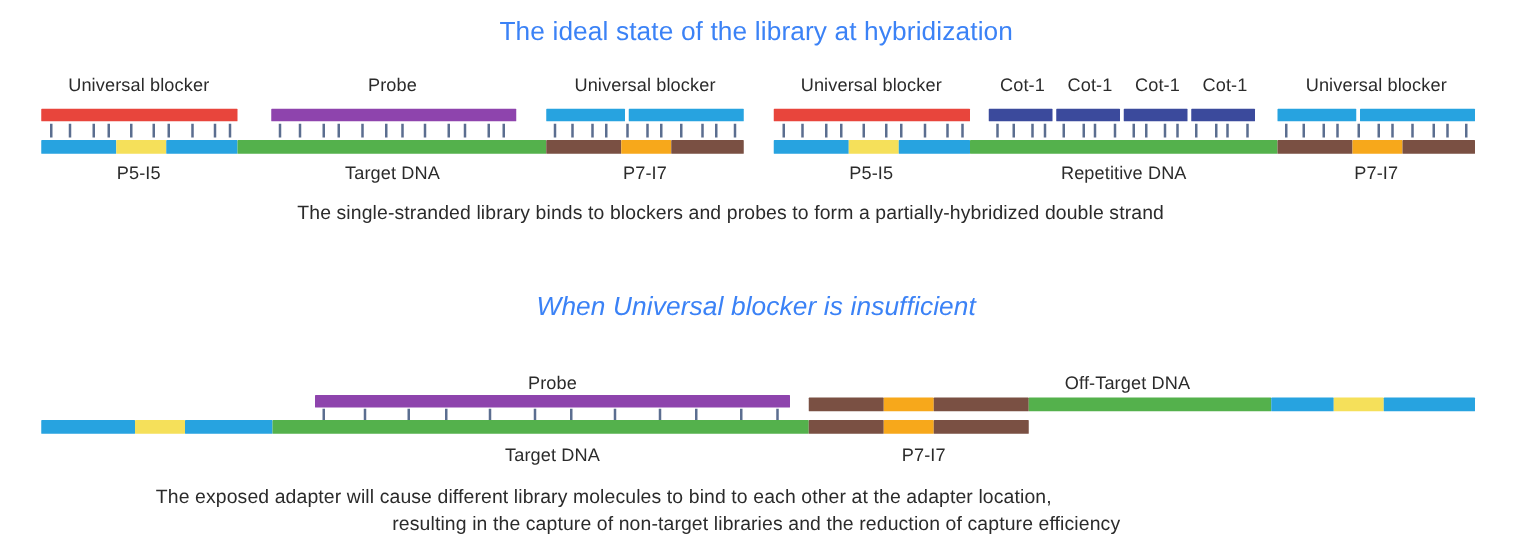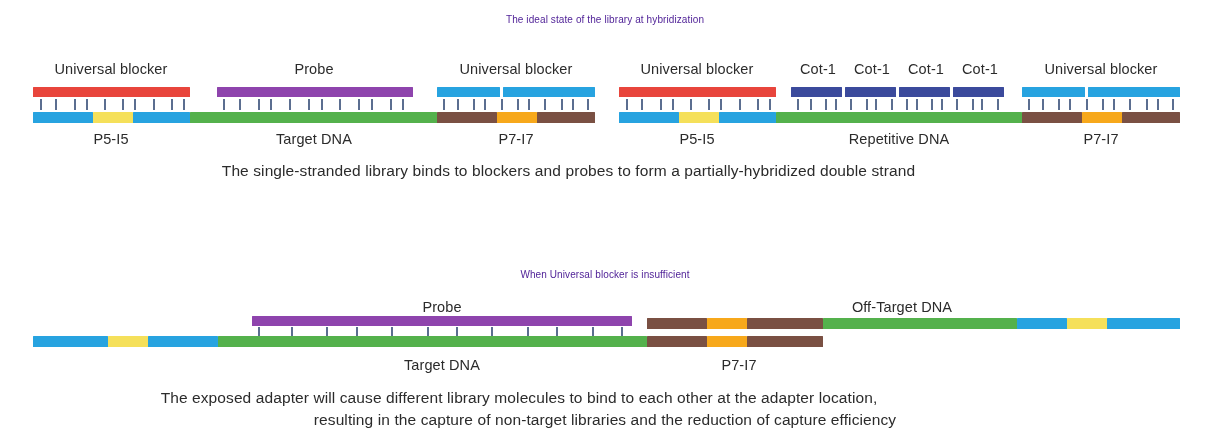--- a/index.html
+++ b/index.html
@@ -13,22 +13,22 @@
     position: relative;
     font-family: "Liberation Sans", "DejaVu Sans", sans-serif;
     color: #262626;
     overflow: hidden;
   }
   .stage { position: absolute; inset: 0; }
 
   .title {
     position: absolute;
     text-align: center;
-    font-size: 10px;
-    color: #4c1d95;
+    font-size: 21px;
+    color: #3b82f6;
     white-space: nowrap;
     letter-spacing: 0.1px;
   }
   .caption {
     position: absolute;
     text-align: center;
     font-size: 15.5px;
     color: #2b2b2b;
     white-space: nowrap;
     letter-spacing: 0.1px;
@@ -194,25 +194,25 @@
       </div>
     <div id="p1-bottom-labels">
         <div class="lbl" style="left: -39px; width: 300px; top: 131px;">P5-I5</div>
         <div class="lbl" style="left: 164px; width: 300px; top: 131px;">Target DNA</div>
         <div class="lbl" style="left: 366px; width: 300px; top: 131px;">P7-I7</div>
         <div class="lbl" style="left: 547px; width: 300px; top: 131px;">P5-I5</div>
         <div class="lbl" style="left: 749px; width: 300px; top: 131px;">Repetitive DNA</div>
         <div class="lbl" style="left: 951px; width: 300px; top: 131px;">P7-I7</div>
       </div>
 
-    <div class="caption" id="p1-caption" style="left:0;width:1137px;top:160px;">The single-stranded library binds to blockers and probes to form a partially-hybridized double strand</div>
+    <div class="caption" id="p1-caption" style="left:16px;width:1137px;top:160px;">The single-stranded library binds to blockers and probes to form a partially-hybridized double strand</div>
   </div>
 
   <div>
-    <div class="title" id="p2-title" style="left:0;width:1210px;top:269px;">When Universal blocker is insufficient</div>
+    <div class="title" id="p2-title" style="left:0;width:1210px;top:234px;font-style:italic;">When Universal blocker is insufficient</div>
 
     <div id="p2-top-labels">
         <div class="lbl" style="left: 292px; width: 300px; top: 299px;">Probe</div>
         <div class="lbl" style="left: 752px; width: 300px; top: 299px;">Off-Target DNA</div>
       </div>
     <div id="p2-probe">
         <div class="seg" style="left: 252px; width: 380px; top: 316px; background: rgb(142, 68, 173); height: 10px;"></div>
       </div>
     <div id="p2-ticks">
         <div class="ticks" style="left: 258px; width: 368px; top: 327px;">
@@ -246,17 +246,17 @@
         <div class="seg" style="left: 218px; width: 429px; top: 336px; background: rgb(84, 177, 76); height: 11px;"></div>
         <div class="seg" style="left: 647px; width: 60px; top: 336px; background: rgb(122, 80, 67); height: 11px;"></div>
         <div class="seg" style="left: 707px; width: 40px; top: 336px; background: rgb(247, 168, 27); height: 11px;"></div>
         <div class="seg" style="left: 747px; width: 76px; top: 336px; background: rgb(122, 80, 67); height: 11px;"></div>
       </div>
     <div id="p2-bottom-labels">
         <div class="lbl" style="left: 292px; width: 300px; top: 357px;">Target DNA</div>
         <div class="lbl" style="left: 589px; width: 300px; top: 357px;">P7-I7</div>
       </div>
 
-    <div class="caption" style="left:0;width:966px;top:387px;padding-left:36px;">The exposed adapter will cause different library molecules to bind to each other at the adapter location,</div>
+    <div class="caption" style="left:0;width:966px;top:387px;">The exposed adapter will cause different library molecules to bind to each other at the adapter location,</div>
     <div class="caption" style="left:0;width:1210px;top:409px;text-align:center;">resulting in the capture of non-target libraries and the reduction of capture efficiency</div>
   </div>
 
 </div>
 
 </body></html>

